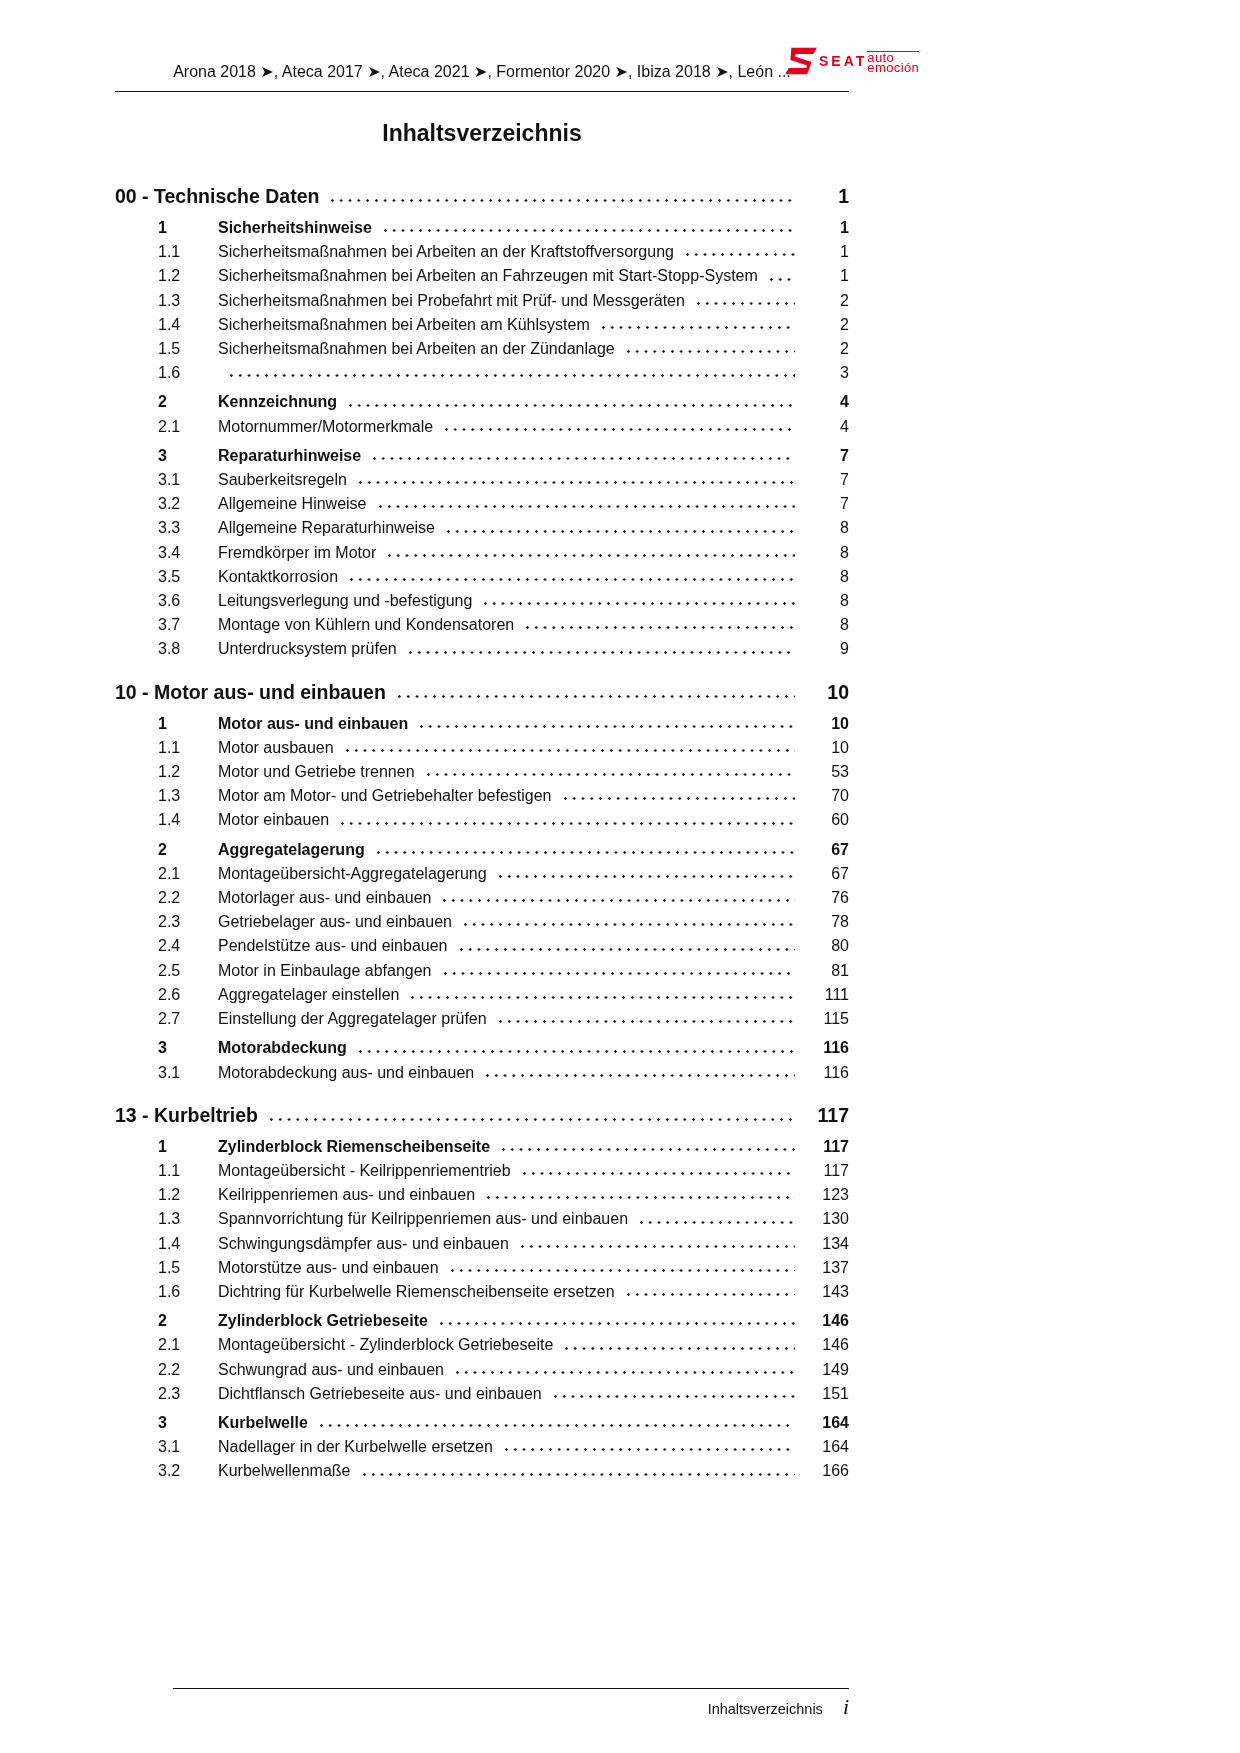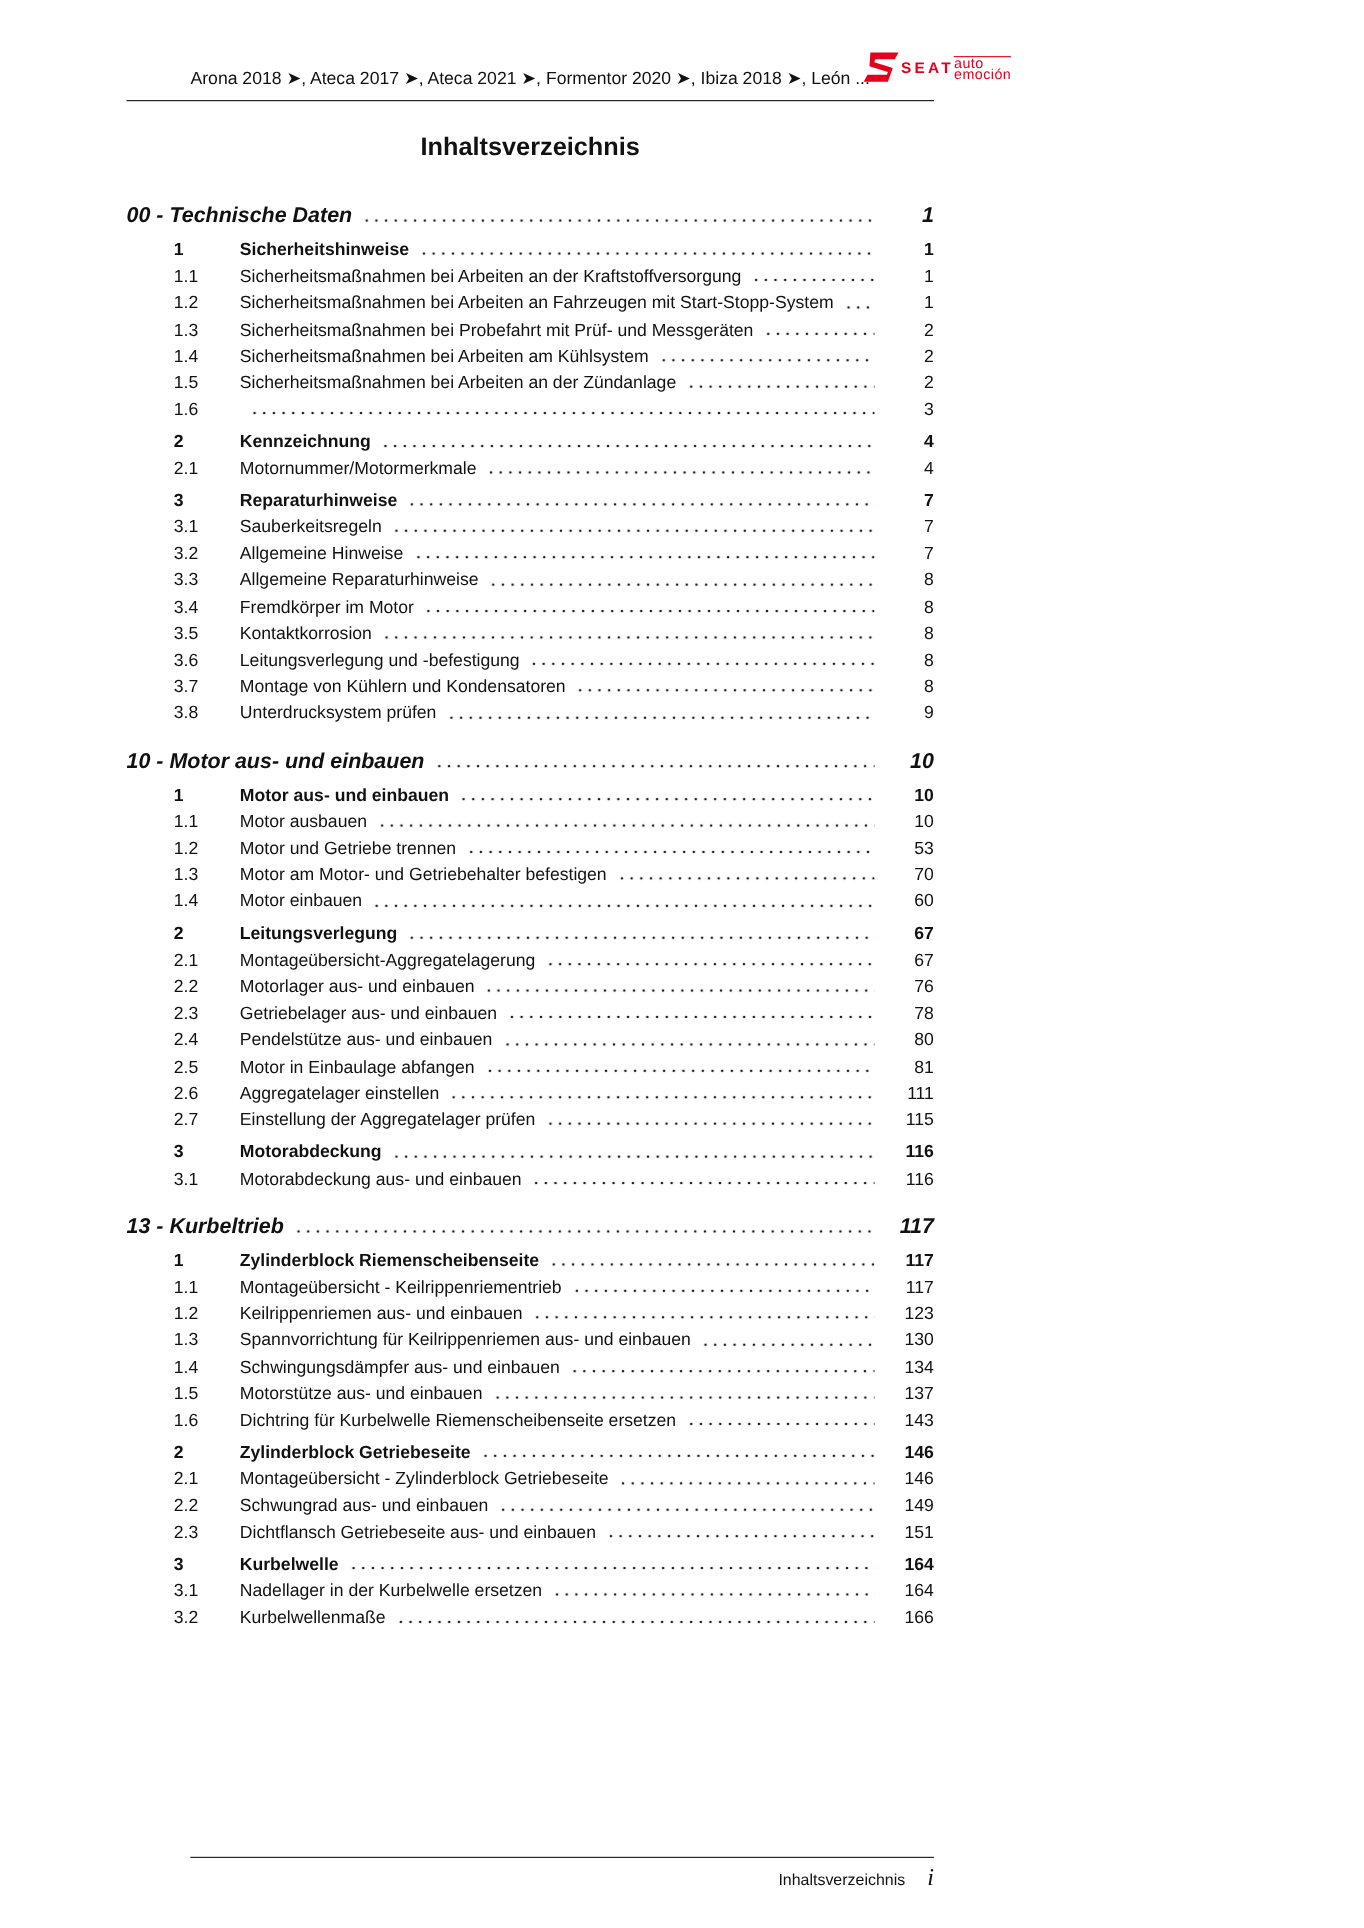--- a/index.html
+++ b/index.html
@@ -24,21 +24,21 @@
   }
   .logo-mark svg { width: 36px; height: 30px; display: block; }
   .logo-brand { font-size: 14px; font-weight: bold; letter-spacing: 3px; line-height: 15px; margin-top: 1px; }
   .logo-tagline { font-size: 13px; letter-spacing: 0.4px; border-top: 1px solid var(--brand, #e4001c); padding-top: 1.5px; margin-top: 1.5px; line-height: 10px; }
 
   
   .doc-title { text-align: center; font-size: 23px; font-weight: bold; margin: 28px 0 36px; }
 
   
   .row { display: flex; align-items: flex-end; }
-  .chapter-row { font-size: 19.5px; font-weight: bold; line-height: 27px; margin: 17px 0 6px; font-style: italic; }
+  .chapter-row { font-size: 19.5px; font-weight: bold; line-height: 27px; margin: 17px 0 6px; }
   .toc-chapter:first-child .chapter-row { margin-top: 0; }
   .entry { font-size: 16px; line-height: 24.2px; padding-left: 43px; }
   .entry.bold { font-weight: bold; margin-top: 5px; }
   .entry .num { flex: 0 0 60px; }
   .title, .ch-label { flex: 0 0 auto; white-space: nowrap; }
   .dots {
     flex: 1 1 auto; min-width: 20px; margin: 0 8px 0 9px;
     align-self: stretch;
     background-image: radial-gradient(circle, #1c1c1c 1.15px, transparent 1.45px);
     background-size: 8.8px 9px;
@@ -219,21 +219,21 @@
           <span class="page-num">70</span>
         </div>
         <div class="row entry">
           <span class="num">1.4</span>
           <span class="title">Motor einbauen</span>
           <span class="dots"></span>
           <span class="page-num">60</span>
         </div>
         <div class="row entry bold">
           <span class="num">2</span>
-          <span class="title">Leitungsverlegung</span>
+          <span class="title">Aggregatelagerung</span>
           <span class="dots"></span>
           <span class="page-num">67</span>
         </div>
         <div class="row entry">
           <span class="num">2.1</span>
           <span class="title">Montageübersicht-Aggregatelagerung</span>
           <span class="dots"></span>
           <span class="page-num">67</span>
         </div>
         <div class="row entry">

